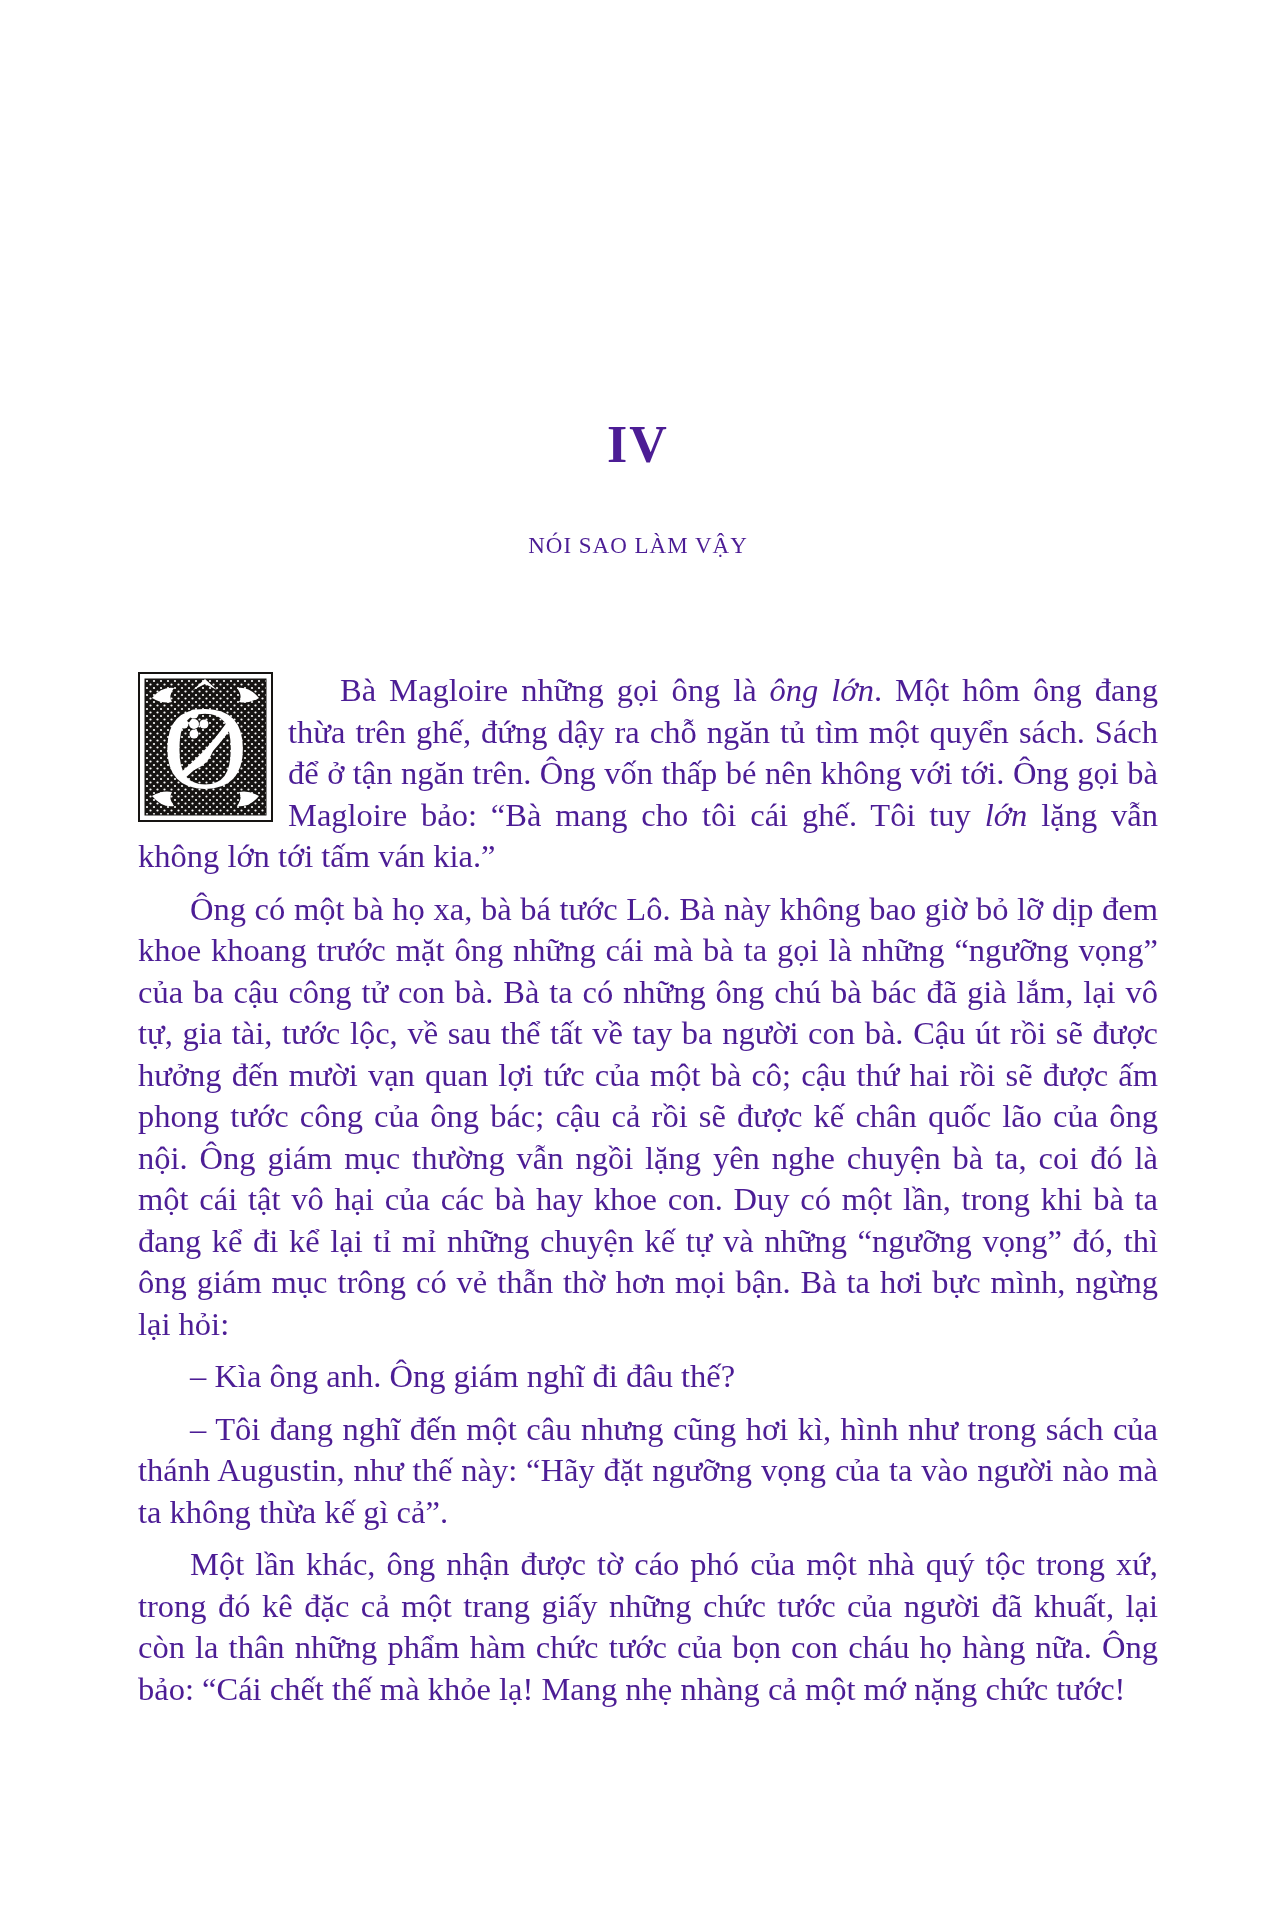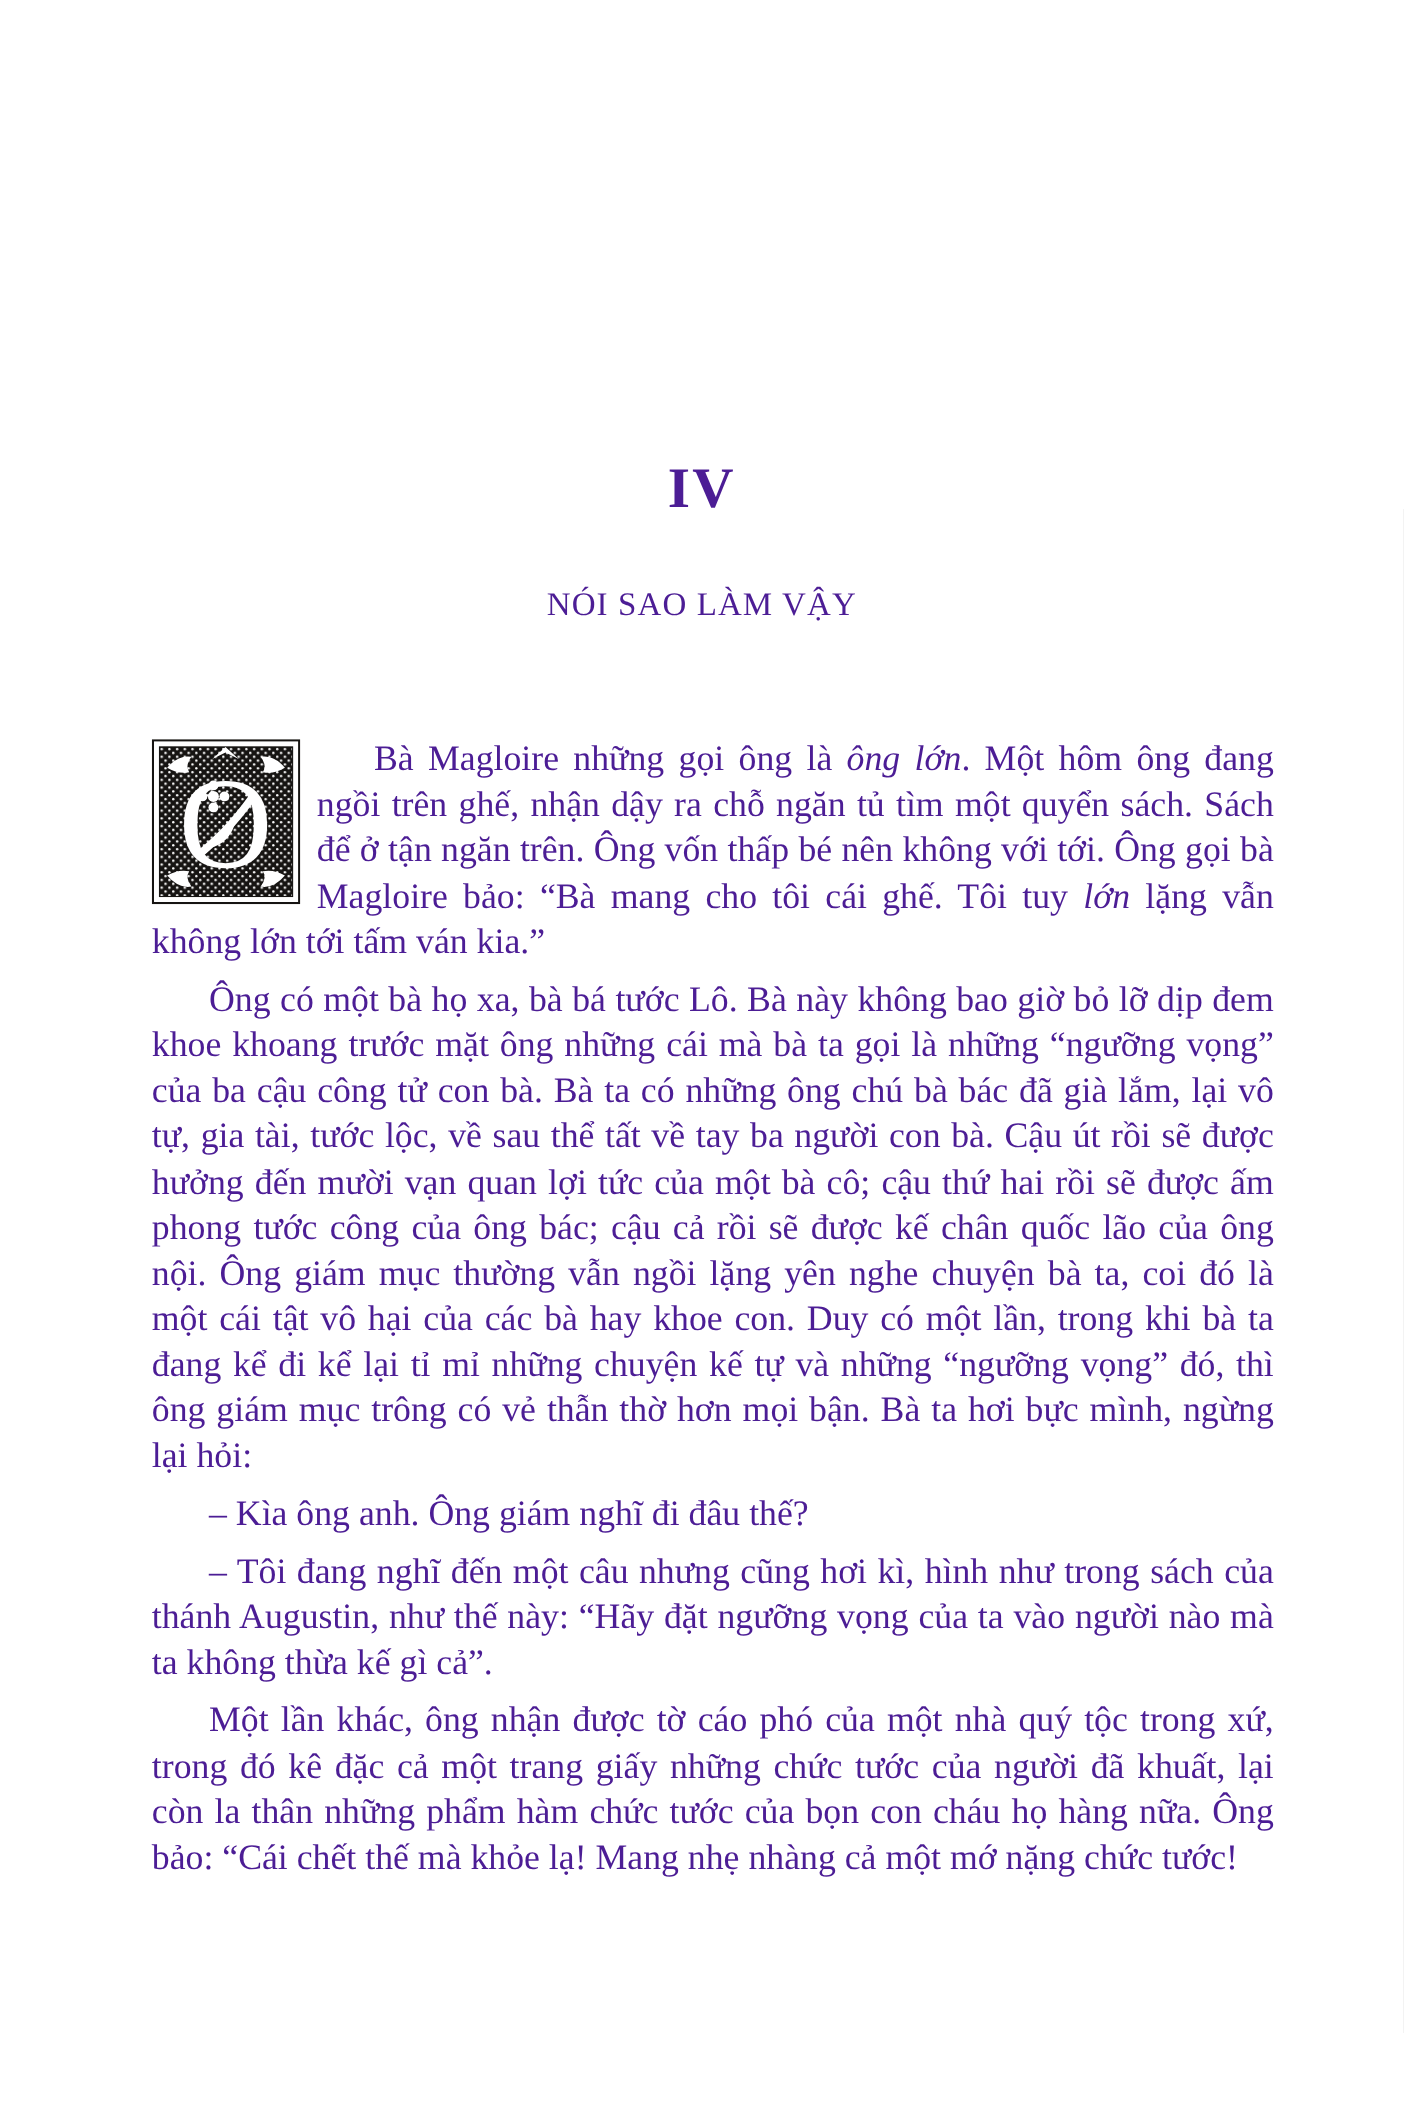--- a/index.html
+++ b/index.html
@@ -14,21 +14,21 @@
   }
   .chapter-number {
     position:absolute; top:416px; left:0; width:100%;
     text-align:center;
     font-size:52px; font-weight:bold; letter-spacing:2px;
     line-height:1.1;
   }
   .chapter-title {
     position:absolute; top:533px; left:0; width:100%;
     text-align:center;
-    font-size:30px; font-weight:normal; letter-spacing:1px;
+    font-size:23px; font-weight:normal; letter-spacing:1px;
     line-height:1.1;
   }
   .body-text {
     position:absolute; top:668px; left:138px; width:1020px;
     font-size:32.5px; line-height:41.5px;
     text-align:justify;
     text-justify:inter-word;
   }
   .body-text p { margin:0 0 11px 0; text-indent:52px; }
   .body-text p.has-dropcap { text-indent:0; margin-bottom:2px; }
@@ -74,19 +74,19 @@
       <path d="M44 104 C 58 92, 72 80, 92 52" stroke="#ffffff" stroke-width="7" fill="none" stroke-linecap="round"></path>
       <path d="M56 96 C 66 92, 72 84, 74 74" stroke="#ffffff" stroke-width="4" fill="none" stroke-linecap="round"></path>
       <circle cx="56" cy="52" r="5" fill="#ffffff"></circle>
       <circle cx="56" cy="42" r="4.5" fill="#ffffff"></circle>
       <circle cx="56" cy="62" r="4.5" fill="#ffffff"></circle>
       <circle cx="46" cy="52" r="4.5" fill="#ffffff"></circle>
       <circle cx="66" cy="52" r="4.5" fill="#ffffff"></circle>
     </svg>
   </span>
 </p>
-      <p><span>Bà Magloire những gọi ông là </span><em>ông lớn</em><span>. Một hôm ông đang ngồi trên ghế, nhận dậy ra chỗ ngăn tủ tìm một quyển sách. Sách để ở tận ngăn trên. Ông vốn thấp bé nên không với tới. Ông gọi bà Magloire bảo: “Bà mang cho tôi cái ghế. Tôi tuy </span><em>lớn</em><span> lặng vẫn không lớn tới tấm ván kia.”</span></p>
+      <p><span>Bà Magloire những gọi ông là </span><em>ông lớn</em><span>. Một hôm ông đang thừa trên ghế, đứng dậy ra chỗ ngăn tủ tìm một quyển sách. Sách để ở tận ngăn trên. Ông vốn thấp bé nên không với tới. Ông gọi bà Magloire bảo: “Bà mang cho tôi cái ghế. Tôi tuy </span><em>lớn</em><span> lặng vẫn không lớn tới tấm ván kia.”</span></p>
       <p><span>Ông có một bà họ xa, bà bá tước Lô. Bà này không bao giờ bỏ lỡ dịp đem khoe khoang trước mặt ông những cái mà bà ta gọi là những “ngưỡng vọng” của ba cậu công tử con bà. Bà ta có những ông chú bà bác đã già lắm, lại vô tự, gia tài, tước lộc, về sau thể tất về tay ba người con bà. Cậu út rồi sẽ được hưởng đến mười vạn quan lợi tức của một bà cô; cậu thứ hai rồi sẽ được ấm phong tước công của ông bác; cậu cả rồi sẽ được kế chân quốc lão của ông nội. Ông giám mục thường vẫn ngồi lặng yên nghe chuyện bà ta, coi đó là một cái tật vô hại của các bà hay khoe con. Duy có một lần, trong khi bà ta đang kể đi kể lại tỉ mỉ những chuyện kế tự và những “ngưỡng vọng” đó, thì ông giám mục trông có vẻ thẫn thờ hơn mọi bận. Bà ta hơi bực mình, ngừng lại hỏi:</span></p>
       <p><span>– Kìa ông anh. Ông giám nghĩ đi đâu thế?</span></p>
       <p><span>– Tôi đang nghĩ đến một câu nhưng cũng hơi kì, hình như trong sách của thánh Augustin, như thế này: “Hãy đặt ngưỡng vọng của ta vào người nào mà ta không thừa kế gì cả”.</span></p>
       <p><span>Một lần khác, ông nhận được tờ cáo phó của một nhà quý tộc trong xứ, trong đó kê đặc cả một trang giấy những chức tước của người đã khuất, lại còn la thân những phẩm hàm chức tước của bọn con cháu họ hàng nữa. Ông bảo: “Cái chết thế mà khỏe lạ! Mang nhẹ nhàng cả một mớ nặng chức tước!</span></p>
     </div>
 </div>
 
 </body></html>

